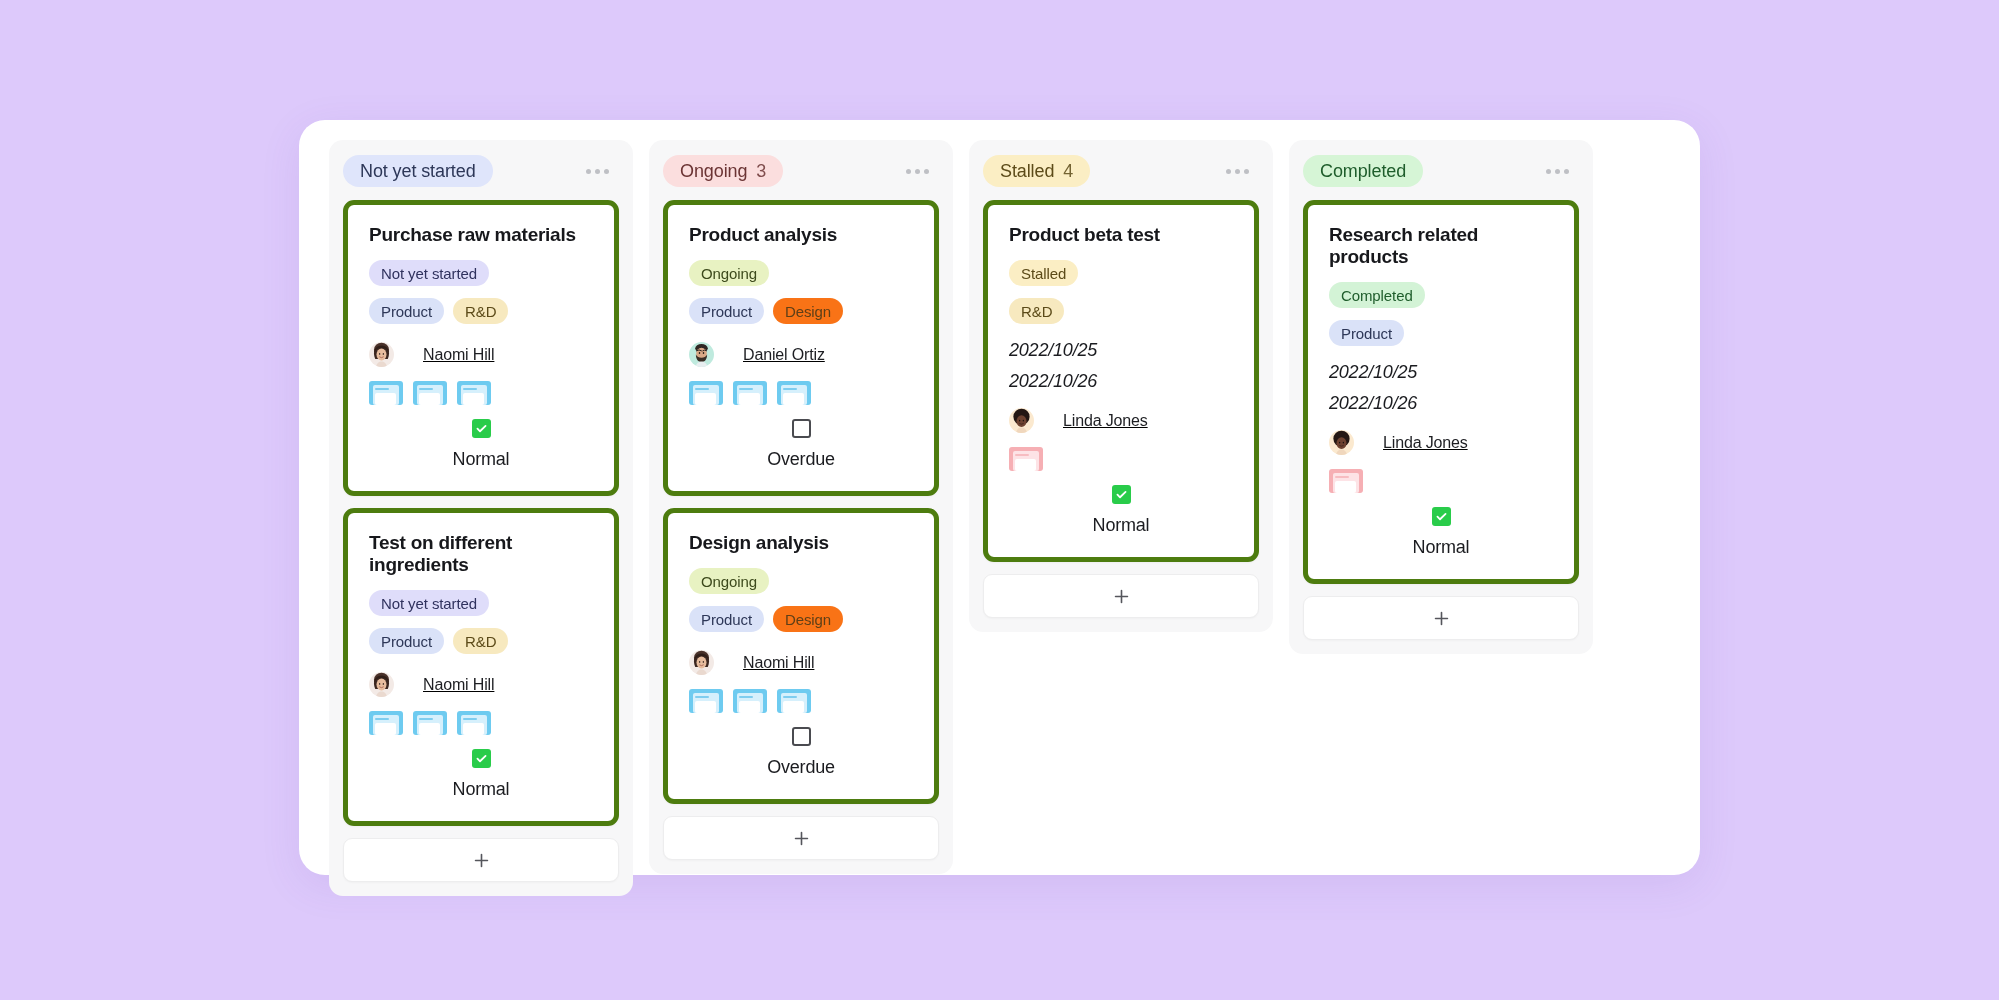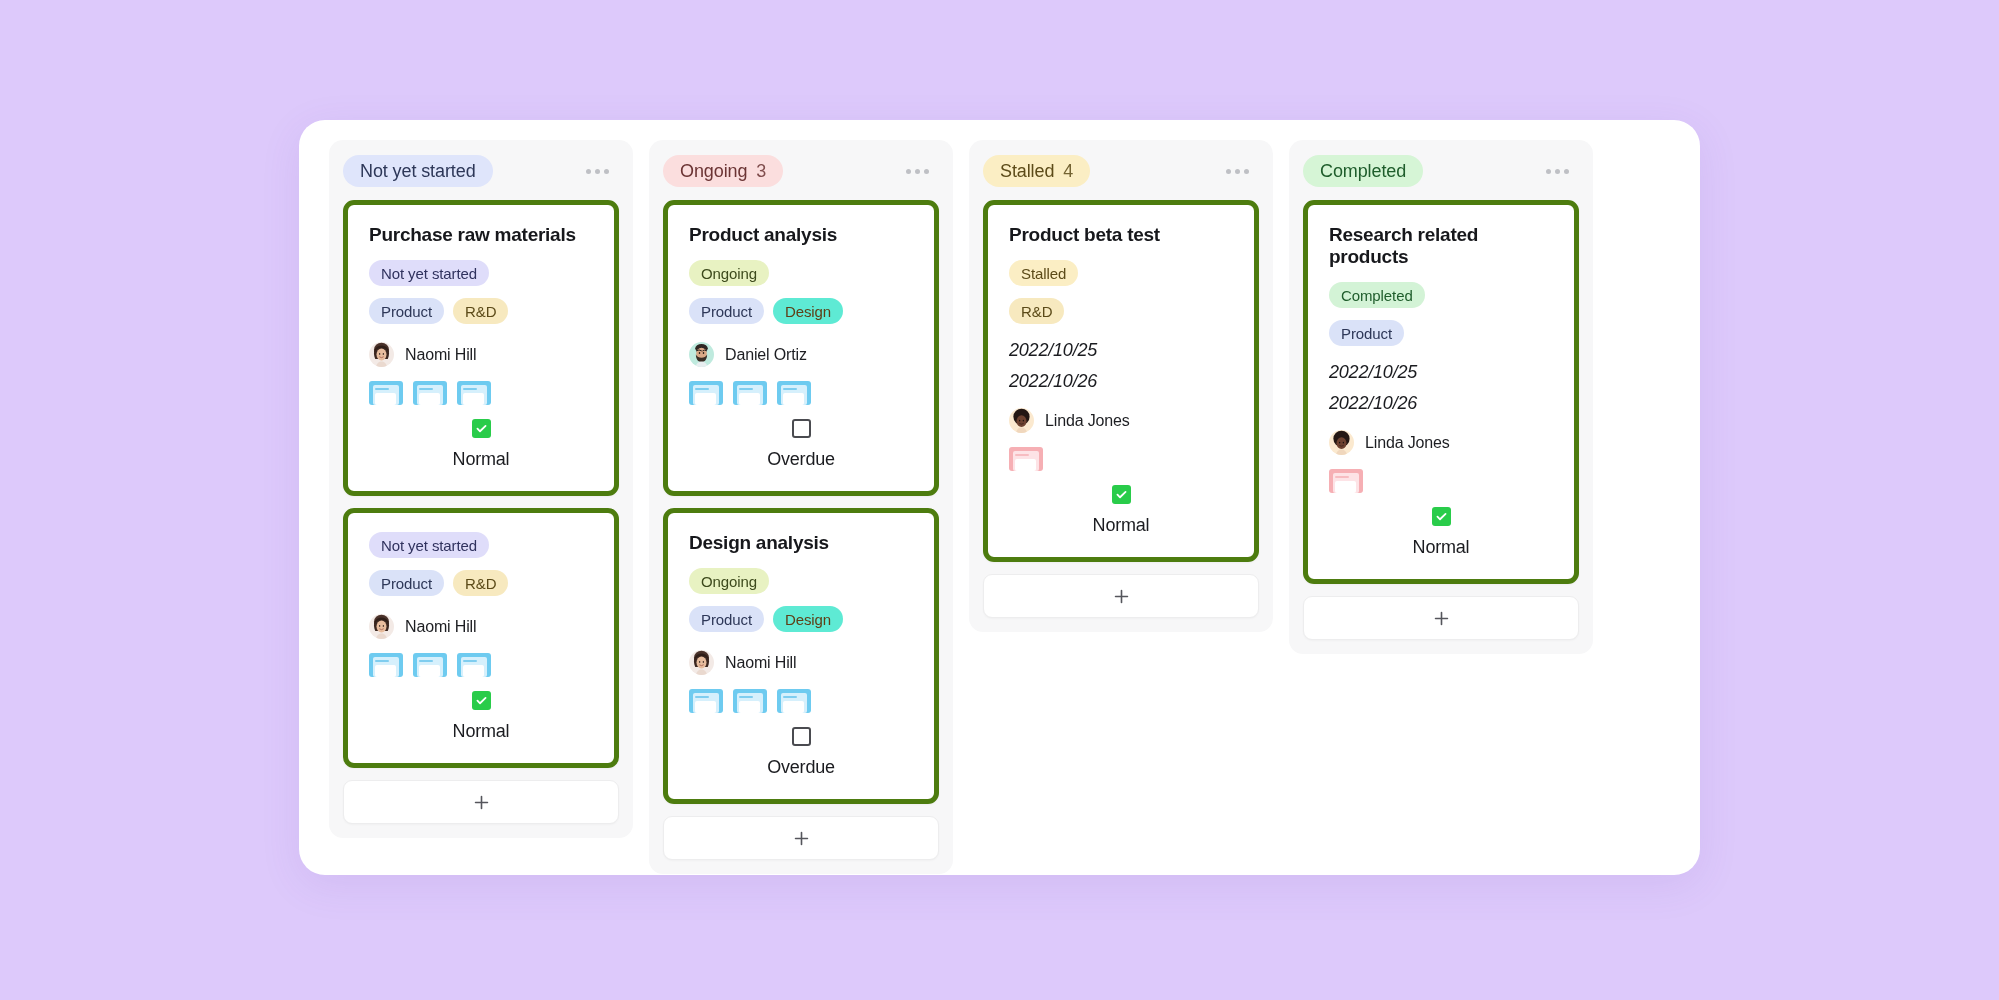--- a/index.html
+++ b/index.html
@@ -116,38 +116,39 @@
     font-size: 15px;
     letter-spacing: -0.1px;
     white-space: nowrap;
   }
   .t-notyet    { background: #dfddfa; color: #30325e; }
   .t-ongoing   { background: #e8f2c2; color: #3d4a1c; }
   .t-stalled   { background: #fbeec4; color: #5b4a18; }
   .t-completed { background: #d3f3d6; color: #1f5d2c; }
   .t-product   { background: #dae2f8; color: #2d3758; }
   .t-rd        { background: #f7e9bf; color: #5b4a18; }
-  .t-design    { background: #5eead4; color: #5e3f17; }
+  .t-design    { background: #f97316; color: #5e3f17; }
 
   
   .date {
     font-size: 18px;
     color: #1b1c20;
     letter-spacing: -0.2px;
     margin-bottom: 10px;
     font-style: italic;
   }
   .date-first { margin-top: 4px; }
 
   
   .person {
     display: flex;
     align-items: center;
-    gap: 11px;
+    gap: 29px;
     margin: 6px 0 12px 0;
+    text-decoration: underline;
   }
   .avatar {
     width: 25px; height: 25px;
     border-radius: 50%;
     overflow: hidden;
     flex: 0 0 auto;
     position: relative;
   }
   .avatar svg { display: block; width: 100%; height: 100%; }
   .person-name {
@@ -292,20 +293,21 @@
           <div class="check-row">
             <div class="cbox checked">
               <svg viewBox="0 0 16 16">
                 <path d="M3 8.2l3.2 3.2L13 4.8" stroke="#ffffff" stroke-width="2.2" fill="none" stroke-linecap="round" stroke-linejoin="round"></path>
               </svg>
             </div>
             <span class="check-label">Normal</span>
           </div>
         </div>
         <div class="card">
+          <div class="card-title">Test on different ingredients</div>
           <div class="tag-row">
             <span class="tag t-notyet">Not yet started</span>
           </div>
           <div class="tag-row">
             <span class="tag t-product">Product</span>
             <span class="tag t-rd">R&amp;D</span>
           </div>
           <div class="person">
             <div class="avatar">
               <svg viewBox="0 0 40 40">

